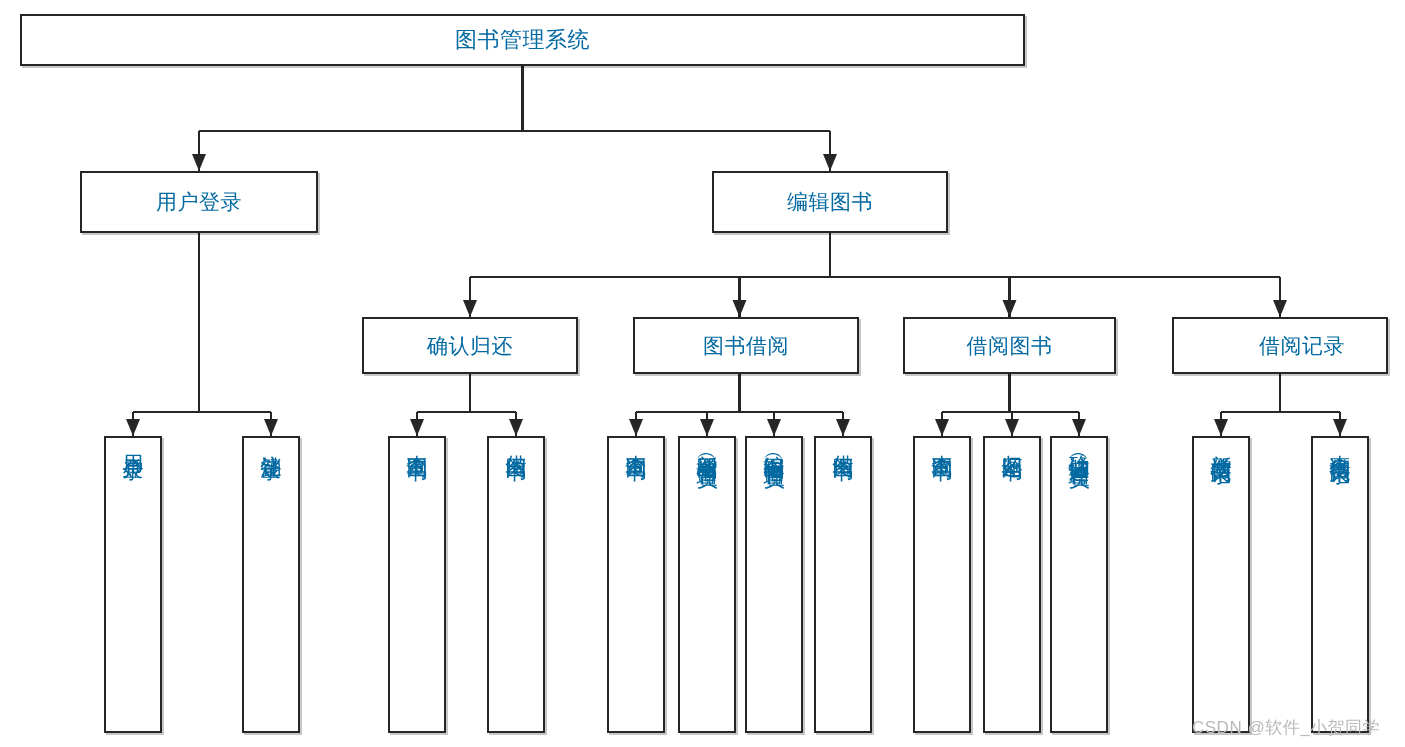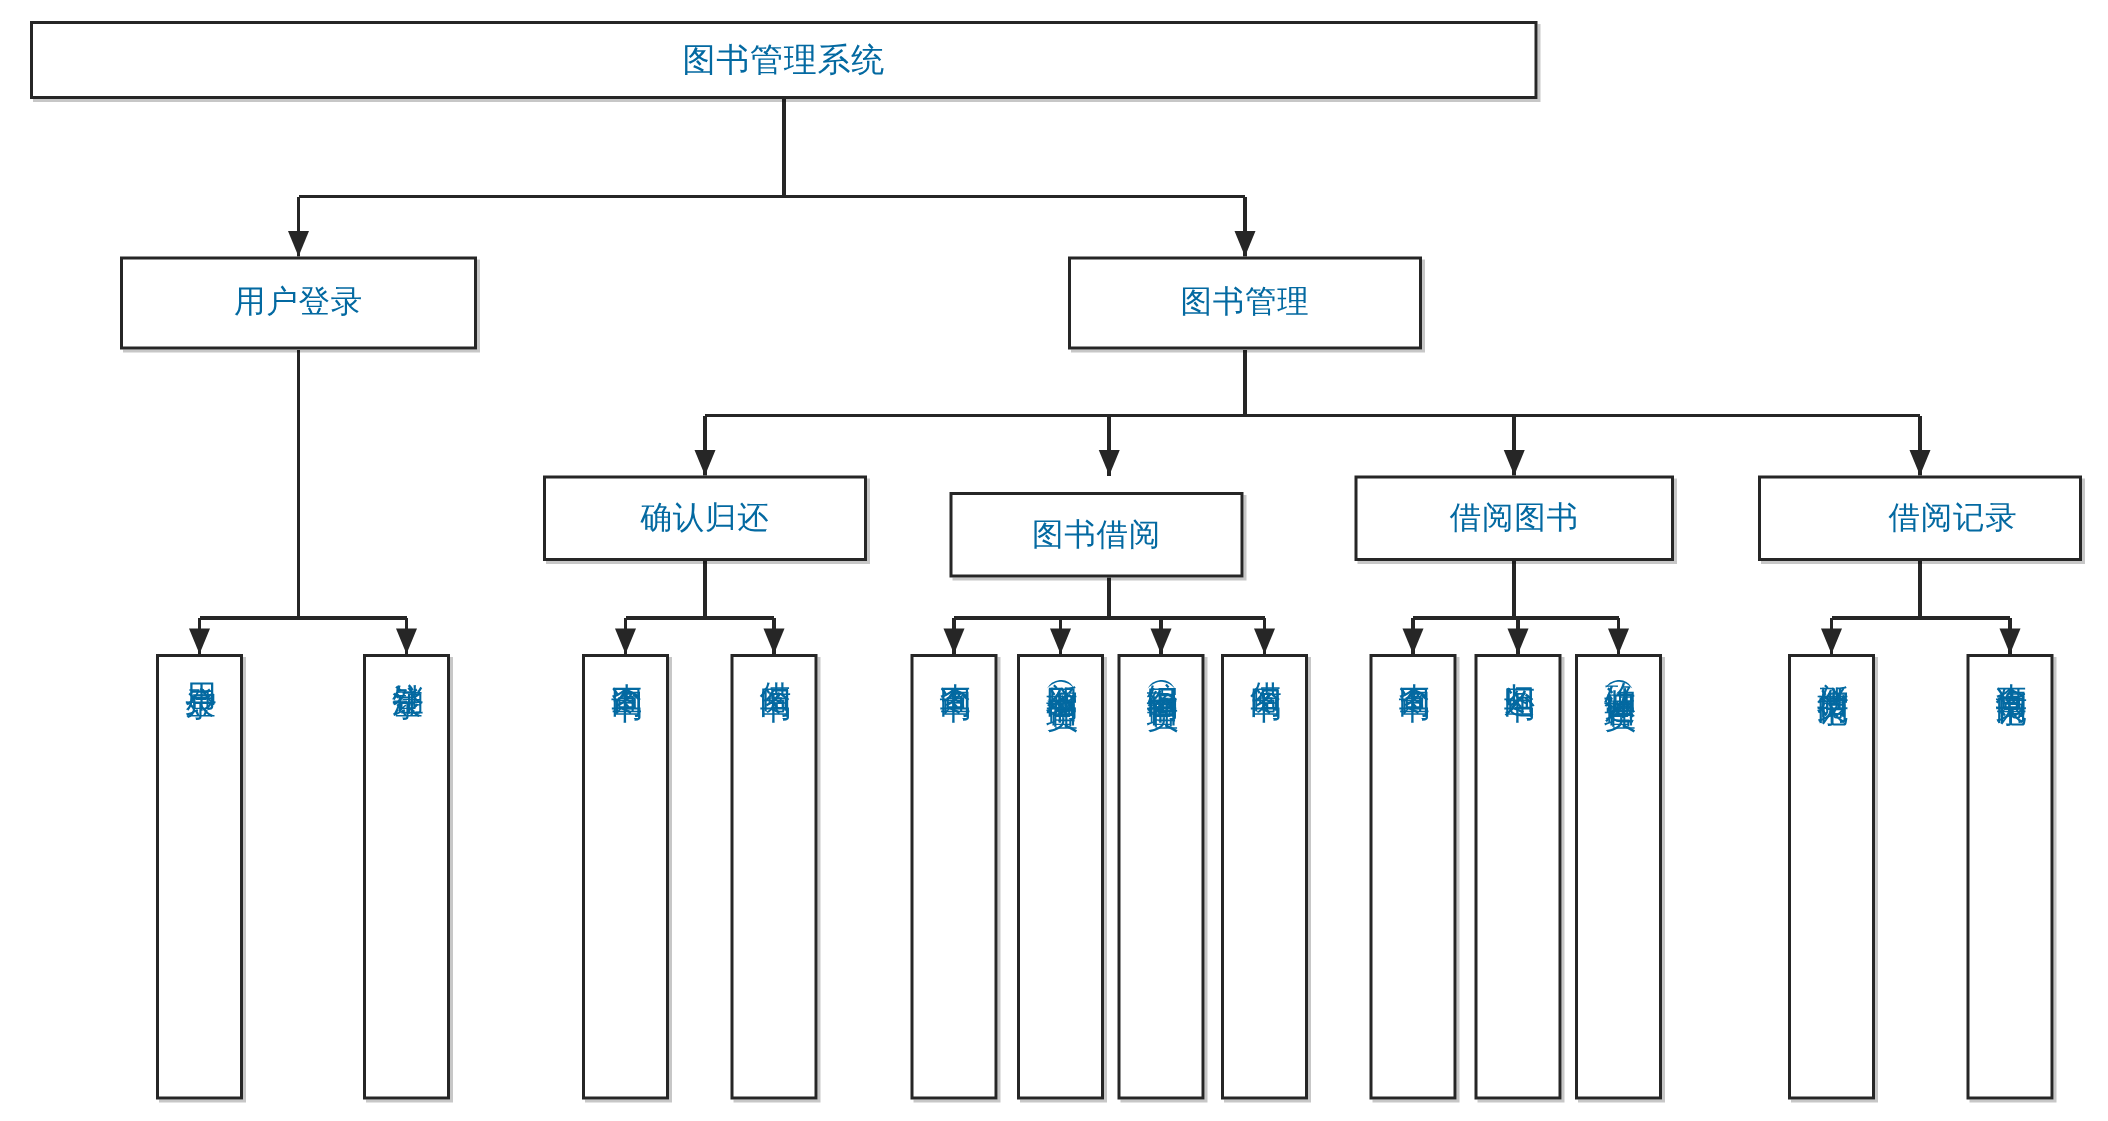--- a/index.html
+++ b/index.html
@@ -130,26 +130,26 @@
     </svg>
 
   <div id="nodes-layer">
       <div class="node horiz root" style="left: 20px; top: 14px; width: 1005px; height: 52px; border-color: rgb(38, 38, 38); background: rgb(255, 255, 255);">
         <span class="label">图书管理系统</span>
       </div>
       <div class="node horiz" style="left: 80px; top: 171px; width: 238px; height: 62px; border-color: rgb(38, 38, 38); background: rgb(255, 255, 255);">
         <span class="label">用户登录</span>
       </div>
       <div class="node horiz" style="left: 712px; top: 171px; width: 236px; height: 62px; border-color: rgb(38, 38, 38); background: rgb(255, 255, 255);">
-        <span class="label">图书管理</span>
+        <span class="label">编辑图书</span>
       </div>
       <div class="node horiz" style="left: 362px; top: 317px; width: 216px; height: 57px; border-color: rgb(38, 38, 38); background: rgb(255, 255, 255);">
         <span class="label">确认归还</span>
       </div>
-      <div class="node horiz" style="left: 633px; top: 328px; width: 196px; height: 57px; border-color: rgb(38, 38, 38); background: rgb(255, 255, 255);">
+      <div class="node horiz" style="left: 633px; top: 317px; width: 226px; height: 57px; border-color: rgb(38, 38, 38); background: rgb(255, 255, 255);">
         <span class="label">图书借阅</span>
       </div>
       <div class="node horiz" style="left: 903px; top: 317px; width: 213px; height: 57px; border-color: rgb(38, 38, 38); background: rgb(255, 255, 255);">
         <span class="label">借阅图书</span>
       </div>
       <div class="node horiz" style="left: 1172px; top: 317px; width: 216px; height: 57px; border-color: rgb(38, 38, 38); background: rgb(255, 255, 255); padding-left: 44px;">
         <span class="label">借阅记录</span>
       </div>
       <div class="node vert" style="left: 104px; top: 436px; width: 58px; height: 297px; border-color: rgb(38, 38, 38); background: rgb(255, 255, 255);">
         <span class="label">用户登录</span>
@@ -185,14 +185,15 @@
         <span class="label">确认归还（管理员）</span>
       </div>
       <div class="node vert" style="left: 1192px; top: 436px; width: 58px; height: 297px; border-color: rgb(38, 38, 38); background: rgb(255, 255, 255);">
         <span class="label">新增借阅记录</span>
       </div>
       <div class="node vert" style="left: 1311px; top: 436px; width: 58px; height: 297px; border-color: rgb(38, 38, 38); background: rgb(255, 255, 255);">
         <span class="label">查询借阅记录</span>
       </div>
     </div>
 
+  <div class="watermark" style="left: 1192px; top: 716px; color: rgb(185, 185, 185);">CSDN @软件_小贺同学</div>
 
 </div>
 
 </body></html>

